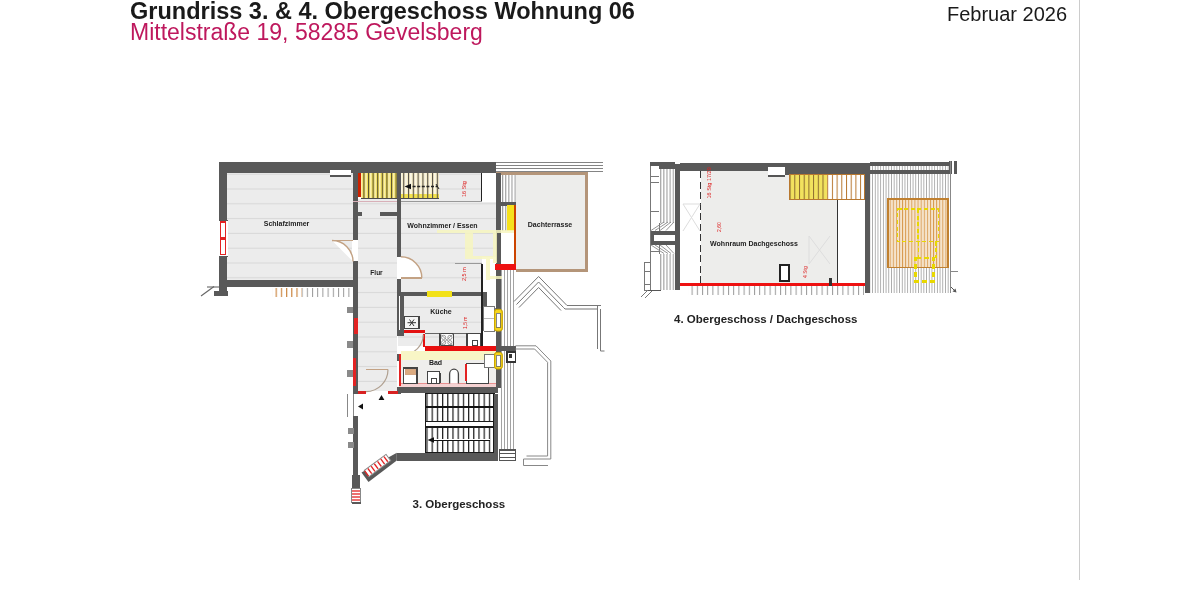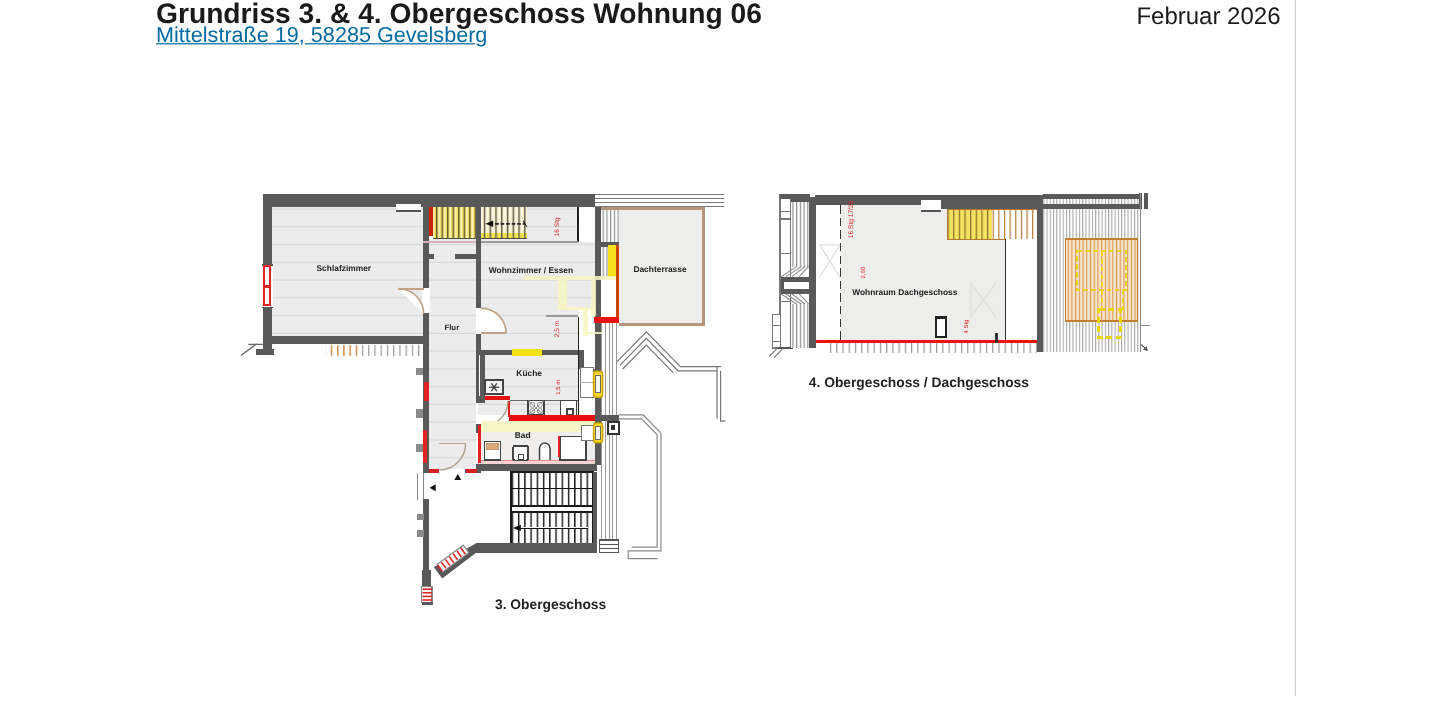--- a/index.html
+++ b/index.html
@@ -4,21 +4,21 @@
 <style>
 html,body{margin:0;padding:0;background:#ffffff;width:1200px;height:600px;overflow:hidden}
 body{font-family:"Liberation Sans", sans-serif;}
 .abs{position:absolute}
 </style>
 </head>
 <body>
 
 <div class="abs" style="left:130px;top:-2px;font-size:23.5px;font-weight:bold;color:#1a1a1a;letter-spacing:0px;">Grundriss 3. &amp; 4. Obergeschoss Wohnung 06</div>
 
-<div class="abs" style="left:130px;top:18.5px;font-size:18px;color:#0369a1;text-decoration:underline;">Mittelstraße 19, 58285 Gevelsberg</div>
+<div class="abs" style="left:130px;top:18.5px;font-size:23px;color:#be185d;">Mittelstraße 19, 58285 Gevelsberg</div>
 
 <div class="abs" style="left:947px;top:3px;font-size:20px;color:#1a1a1a;">Februar 2026</div>
 
 <div class="abs" style="left:1079px;top:0px;width:1px;height:580px;background:#cccccc;"></div>
 <svg class="abs" style="left:0;top:0" width="1200" height="600" viewBox="0 0 1200 600">
 <defs>
 <pattern id="floor" width="10" height="14.8" patternUnits="userSpaceOnUse" patternTransform="translate(0,-2.9)">
   <rect width="10" height="14.8" fill="#ececec"></rect>
   <rect y="13.8" width="10" height="1" fill="#d8d8d8"></rect>
 </pattern>

